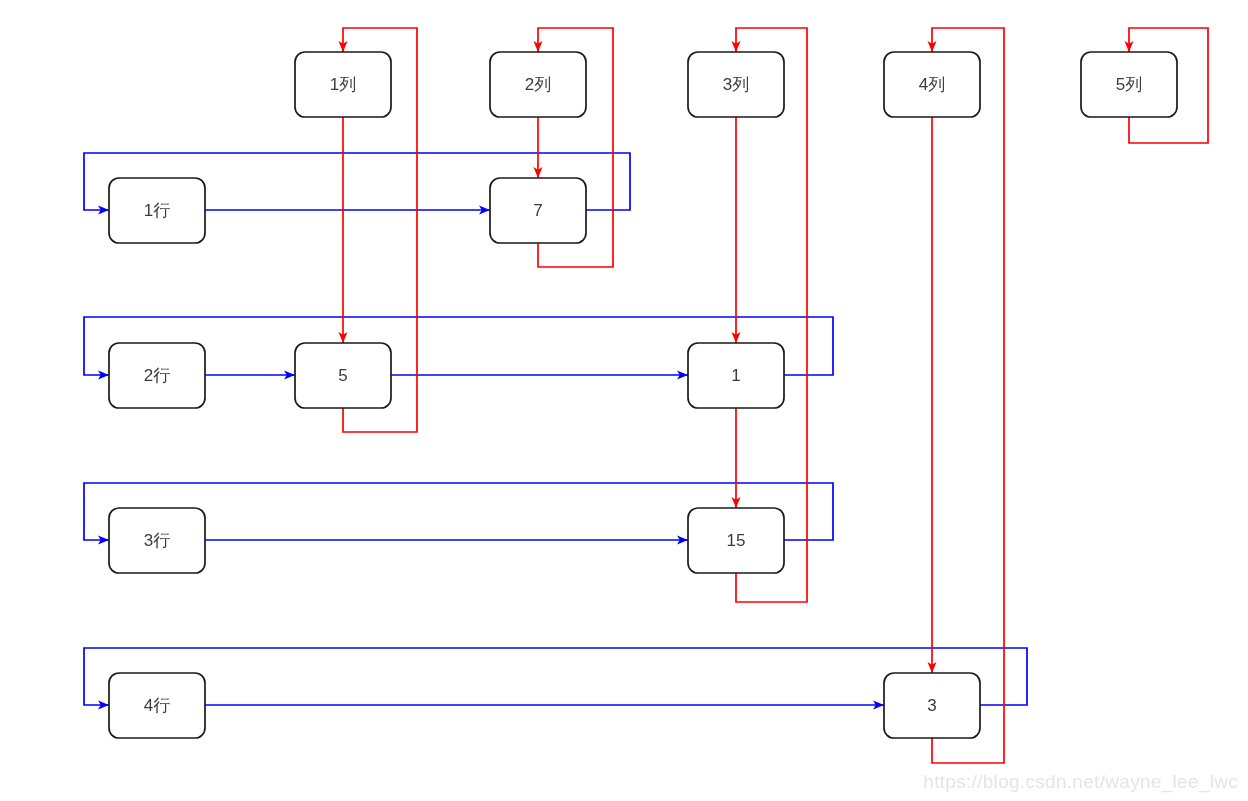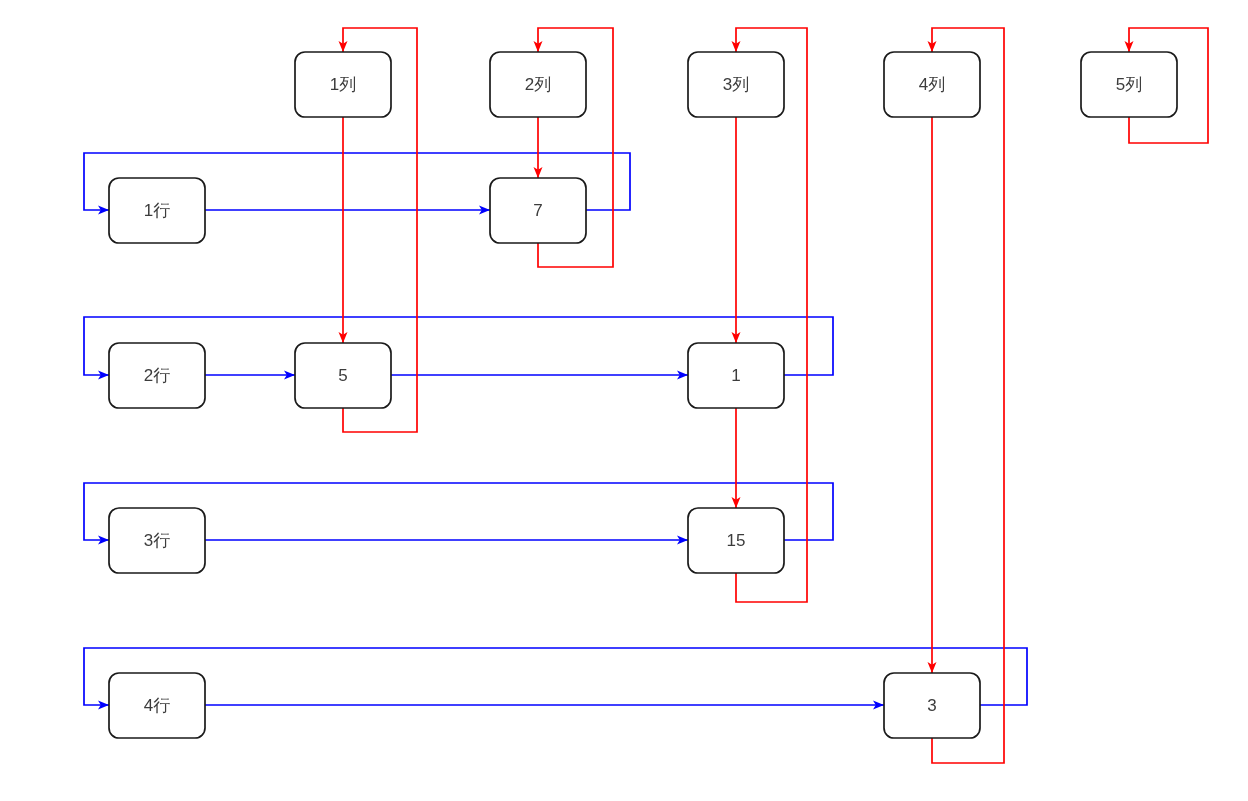--- a/index.html
+++ b/index.html
@@ -111,13 +111,14 @@
         <g>
           <rect x="688" y="508" width="96" height="65" rx="10" ry="10" fill="#ffffff" stroke="#1a1a1a" stroke-width="1.7"></rect>
           <text x="736" y="540.5" dy="0.35em" text-anchor="middle" fill="#3c3c3c">15</text>
         </g>
         <g>
           <rect x="884" y="673" width="96" height="65" rx="10" ry="10" fill="#ffffff" stroke="#1a1a1a" stroke-width="1.7"></rect>
           <text x="932" y="705.5" dy="0.35em" text-anchor="middle" fill="#3c3c3c">3</text>
         </g>
       </g>
   </svg>
+  <div class="watermark" style="color: rgb(228, 228, 234);">https://blog.csdn.net/wayne_lee_lwc</div>
 </div>
 
 </body></html>

